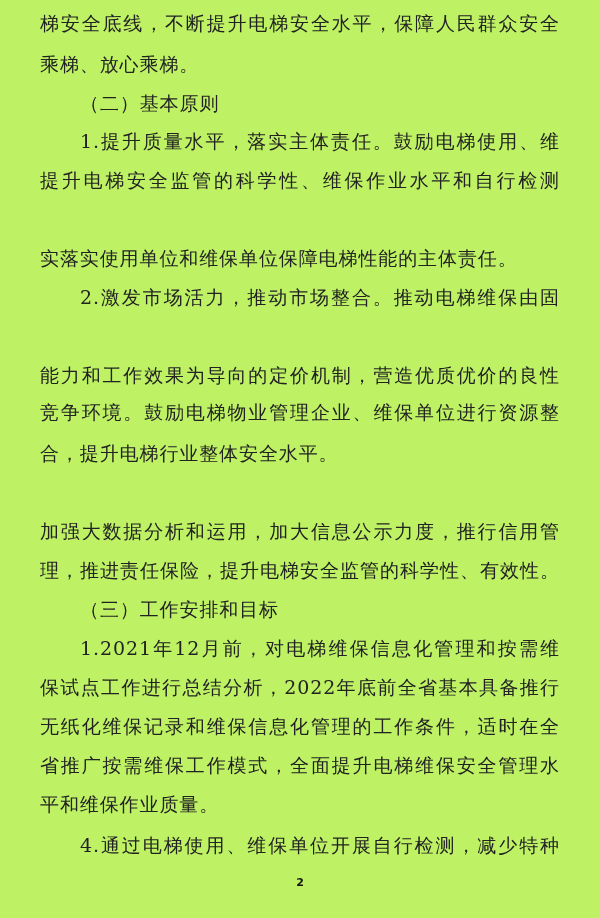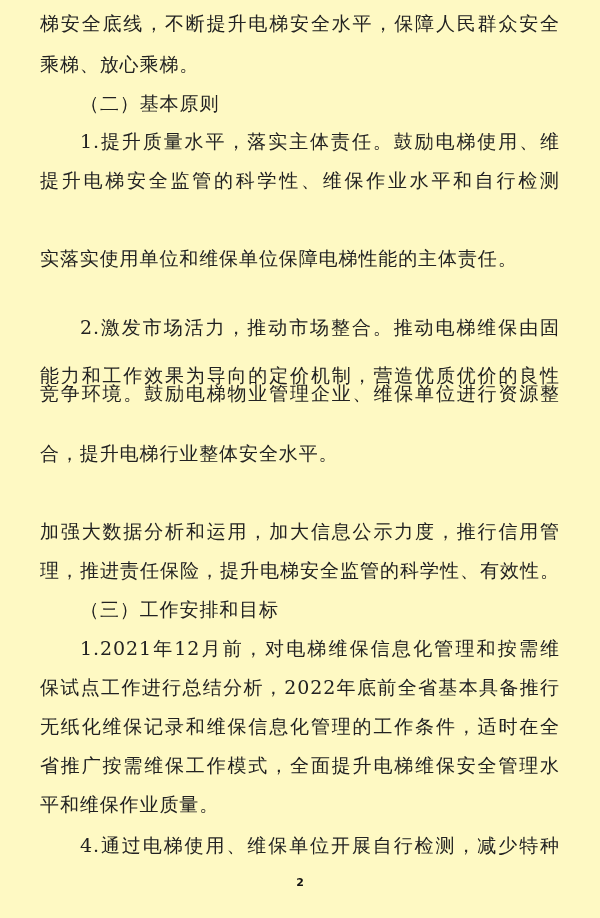--- a/index.html
+++ b/index.html
@@ -14,21 +14,21 @@
       overflow: hidden;
       font-family: "DejaVu Serif", "Liberation Serif", serif;
       color: #222222;
     }
     .page {
       position: absolute;
       left: 0;
       top: 0;
       width: 600px;
       height: 918px;
-      background: #fef9c3;
+      background: #bef264;
     }
     .line {
       position: absolute;
       left: 40px;
       width: 520px;
       height: 30px;
       line-height: 30px;
       font-size: 19px;
       letter-spacing: 0.9px;
       white-space: nowrap;
@@ -63,23 +63,23 @@
 </head>
 <body>
 
 <div class="page">
   <div class="line" style="top:8px;">梯安全底线，不断提升电梯安全水平，保障人民群众安全</div>
   <div class="line last" style="top:49px;">乘梯、放心乘梯。</div>
   <div class="line heading" style="top:88px;">（二）基本原则</div>
   <div class="line indent" style="top:126px;">1.提升质量水平，落实主体责任。鼓励电梯使用、维</div>
   <div class="line" style="top:165px;">提升电梯安全监管的科学性、维保作业水平和自行检测</div>
   <div class="line last" style="top:243px;">实落实使用单位和维保单位保障电梯性能的主体责任。</div>
-  <div class="line indent" style="top:282px;margin-top:30px;">2.激发市场活力，推动市场整合。推动电梯维保由固</div>
+  <div class="line indent" style="top:282px;">2.激发市场活力，推动市场整合。推动电梯维保由固</div>
   <div class="line" style="top:360px;">能力和工作效果为导向的定价机制，营造优质优价的良性</div>
-  <div class="line" style="top:378px;">竞争环境。鼓励电梯物业管理企业、维保单位进行资源整</div>
+  <div class="line" style="top:399px;font-family:Liberation Mono, monospace;">竞争环境。鼓励电梯物业管理企业、维保单位进行资源整</div>
   <div class="line last" style="top:438px;">合，提升电梯行业整体安全水平。</div>
   <div class="line" style="top:516px;">加强大数据分析和运用，加大信息公示力度，推行信用管</div>
   <div class="line" style="top:555px;">理，推进责任保险，提升电梯安全监管的科学性、有效性。</div>
   <div class="line heading" style="top:594px;">（三）工作安排和目标</div>
   <div class="line indent" style="top:633px;">1.2021年12月前，对电梯维保信息化管理和按需维</div>
   <div class="line" style="top:672px;">保试点工作进行总结分析，2022年底前全省基本具备推行</div>
   <div class="line" style="top:711px;">无纸化维保记录和维保信息化管理的工作条件，适时在全</div>
   <div class="line" style="top:750px;">省推广按需维保工作模式，全面提升电梯维保安全管理水</div>
   <div class="line last" style="top:789px;">平和维保作业质量。</div>
   <div class="line indent" style="top:830px;">4.通过电梯使用、维保单位开展自行检测，减少特种</div>

